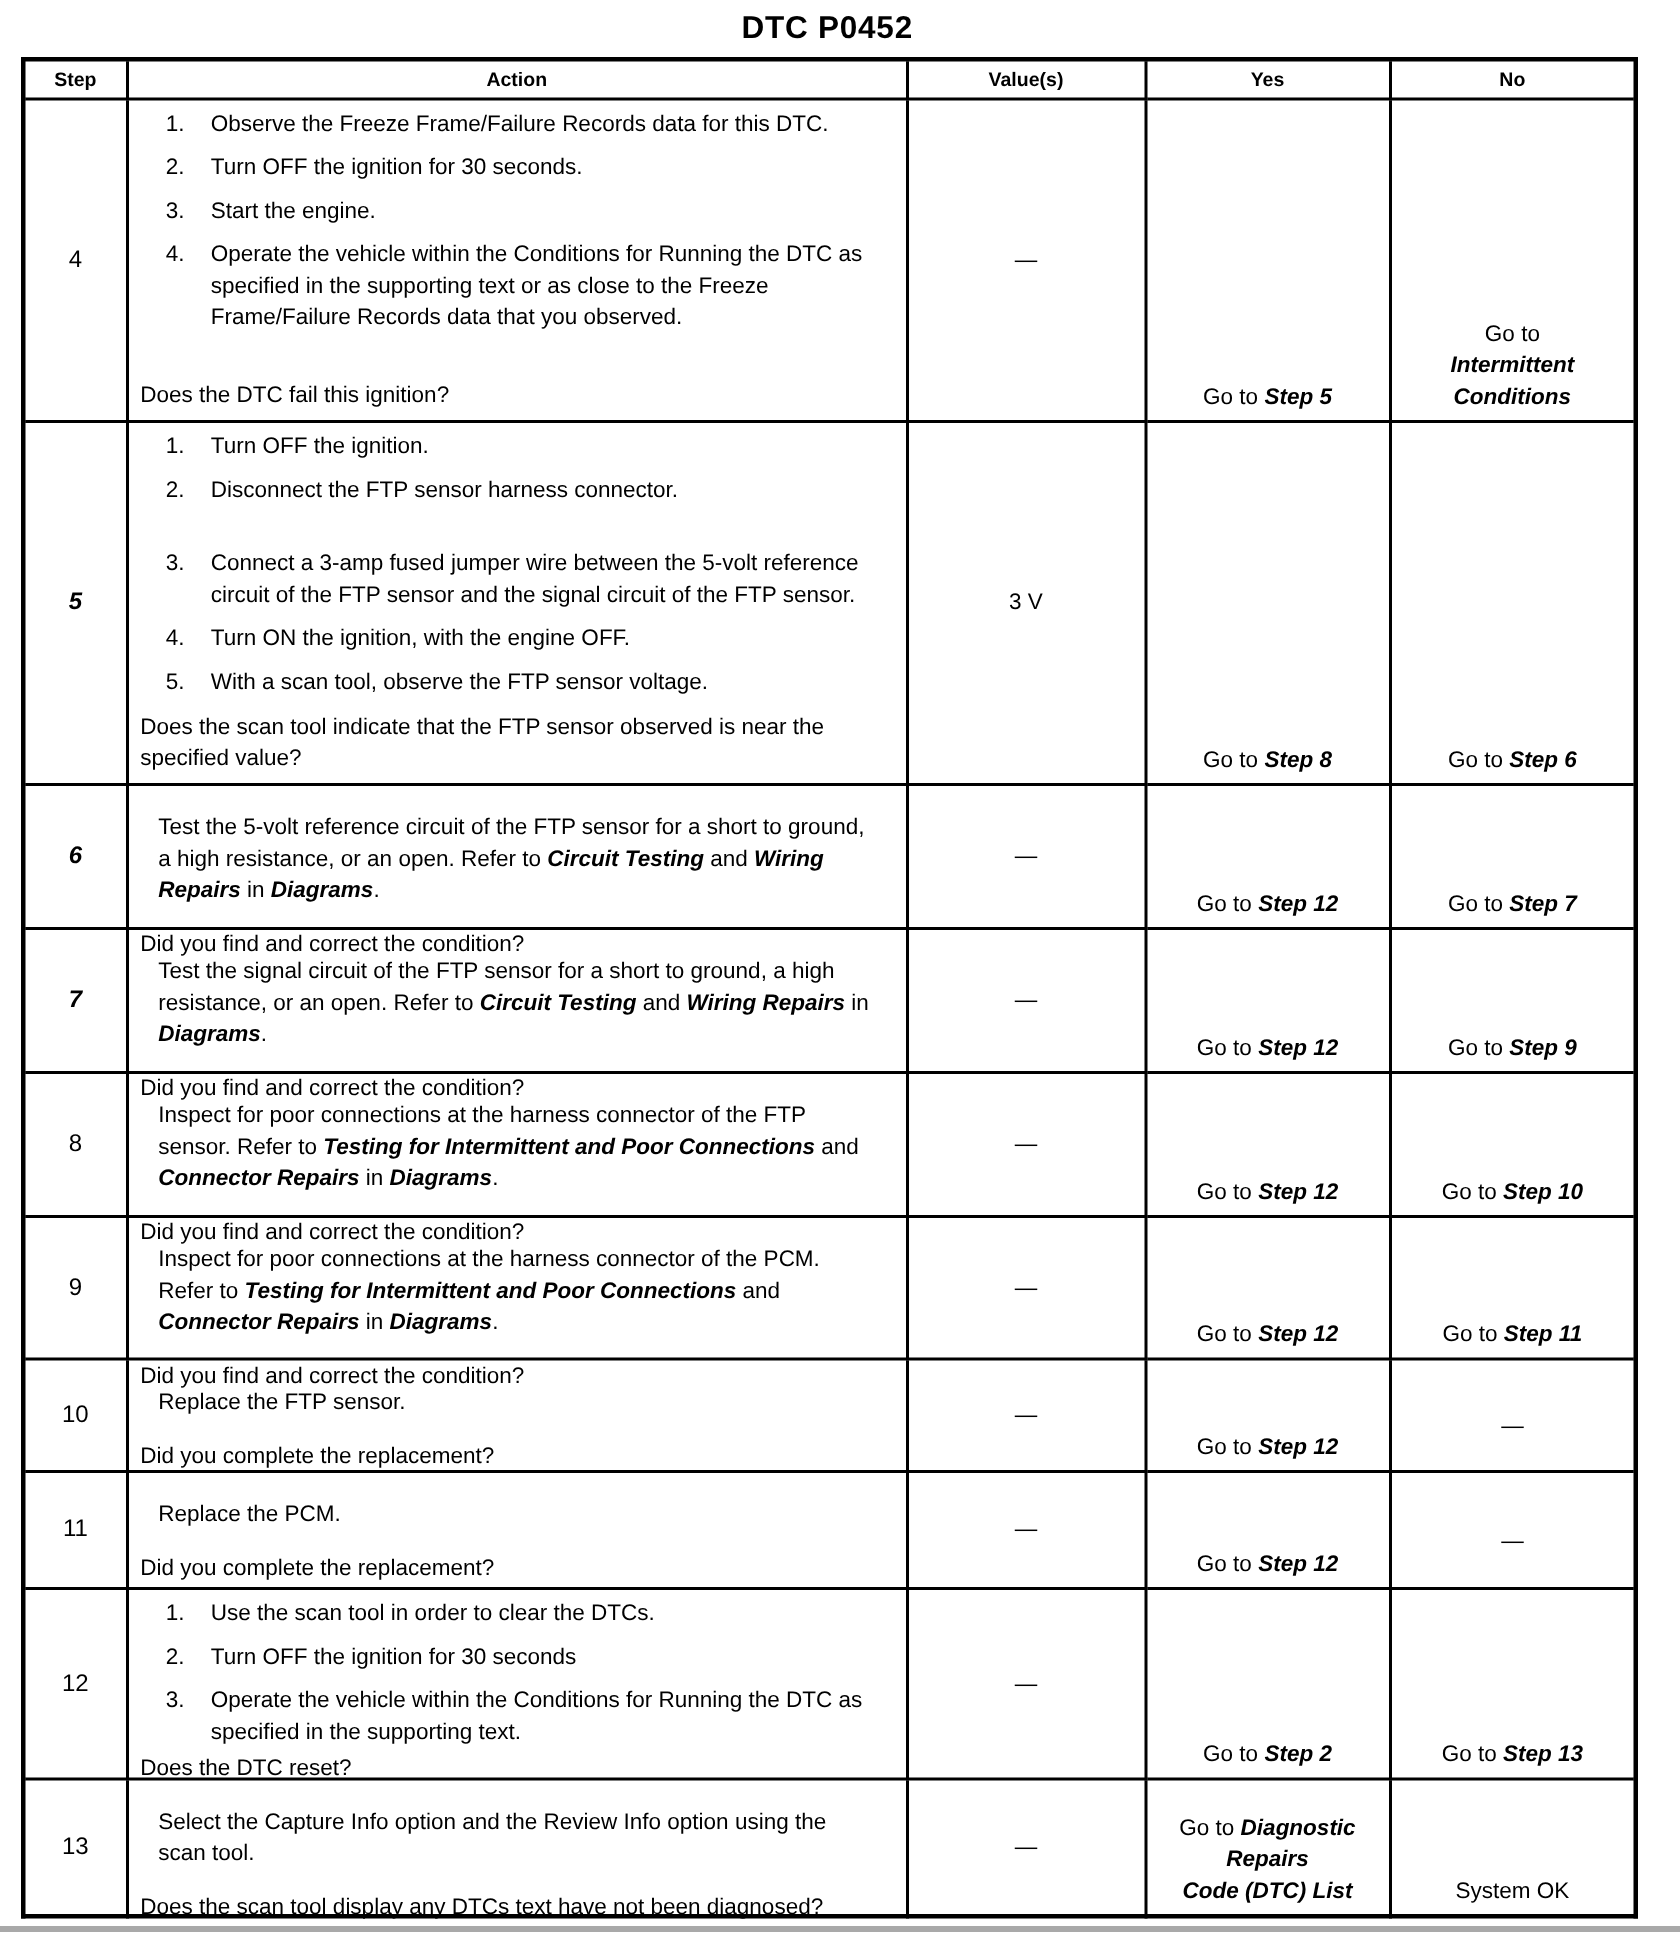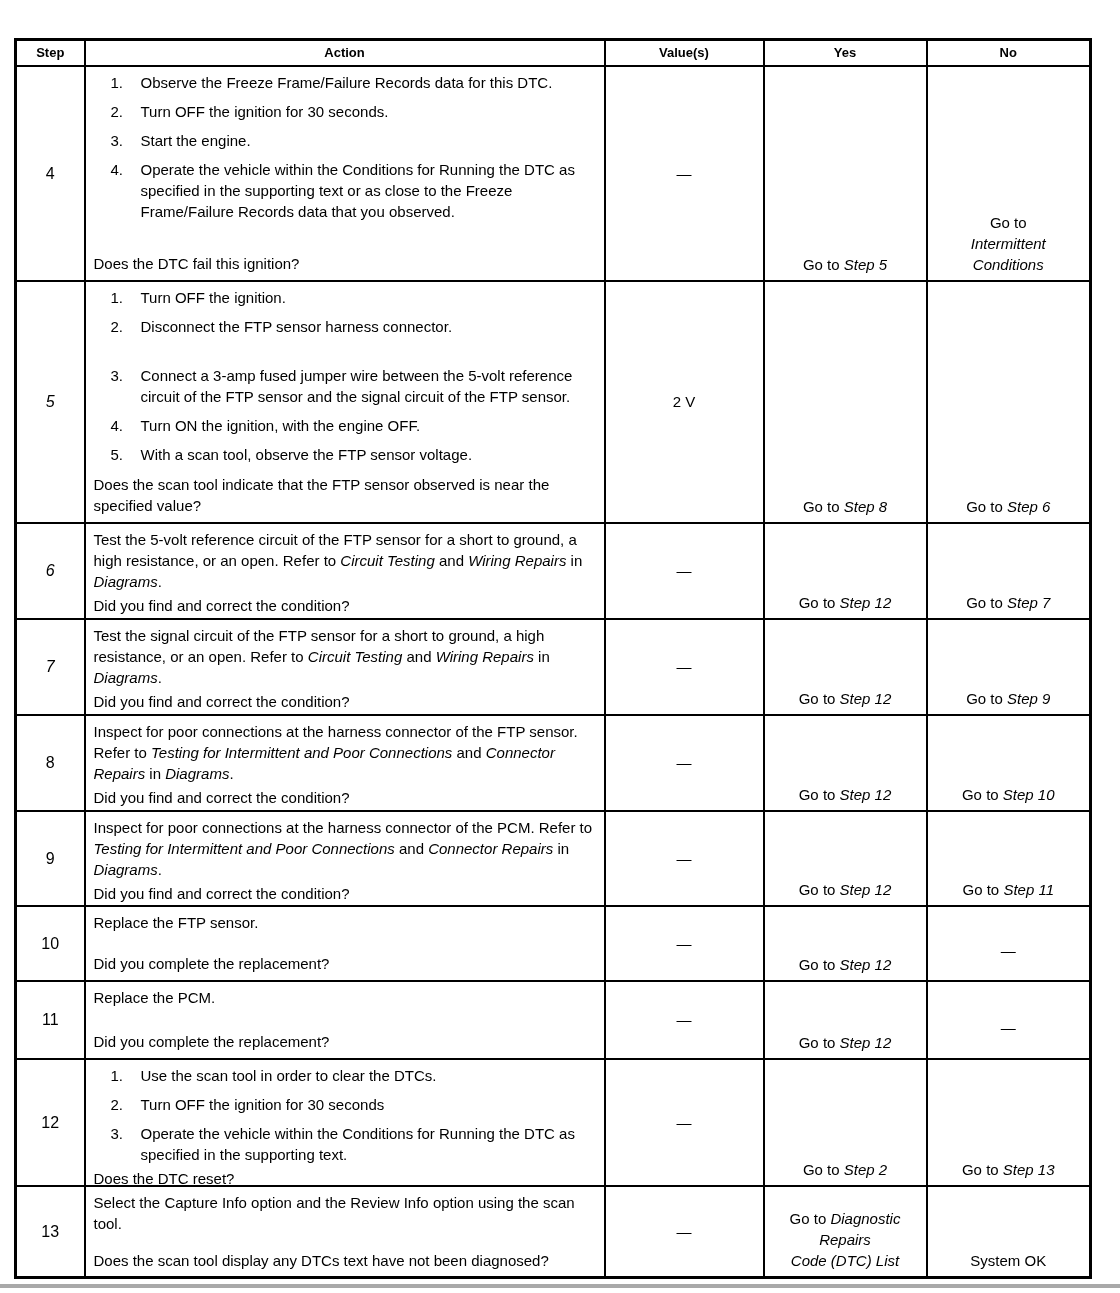--- a/index.html
+++ b/index.html
@@ -48,39 +48,40 @@
   .step-cell.it{font-style:italic;}
   .action-wrap{
     display:flex;flex-direction:column;box-sizing:border-box;
     padding:5px 6px 4px 8px;
   }
   .list-item{display:flex;margin-left:17px;}
   .list-item + .list-item{margin-top:8px;}
   .list-item.gap{margin-top:28px;}
   .list-item .num{flex:0 0 30px;}
   .list-item .txt{flex:1 1 auto;}
-  .para{margin:0;}
+  .para{margin:12px;}
   .question{margin-top:auto;padding-top:3px;}
   .value-cell{text-align:center;vertical-align:middle;}
   .yes-cell,.no-cell{
     text-align:center;vertical-align:bottom;
     padding:17px 4px 5px 4px;
   }
   .yes-cell.v-mid,.no-cell.v-mid{vertical-align:middle;padding-bottom:2px;}
   .cell-line{line-height:21px;}
-  .it{font-style:italic;}
+  .it{font-style:italic;font-weight:bold;}
   .bottom-rule{
     position:absolute;left:0;top:1284px;width:1120px;height:4px;
     background:#a9a9a9;
   }
 </style>
 </head>
 <body>
 
 <div class="page">
+  <div class="doc-title">DTC P0452</div>
 
   <table class="dtc-table">
     <colgroup>
       <col style="width:69px">
       <col style="width:520px">
       <col style="width:159px">
       <col style="width:163px">
       <col style="width:164px">
     </colgroup>
     <thead>
@@ -146,21 +147,21 @@
                 <span class="num">4.</span>
                 <span class="txt"><span class="">Turn ON the ignition, with the engine OFF.</span></span>
               </div>
               <div class="list-item">
                 <span class="num">5.</span>
                 <span class="txt"><span class="">With a scan tool, observe the FTP sensor voltage.</span></span>
               </div>
               <div class="question">Does the scan tool indicate that the FTP sensor observed is near the specified value?</div>
             </div>
           </td>
-          <td class="value-cell"><span>2 V</span></td>
+          <td class="value-cell"><span>3 V</span></td>
           <td class="yes-cell">
             <div class="cell-line"><span class="">Go to </span><span class="it">Step 8</span></div>
           </td>
           <td class="no-cell">
             <div class="cell-line"><span class="">Go to </span><span class="it">Step 6</span></div>
           </td>
         </tr>
         <tr>
           <td class="step-cell it"><span>6</span></td>
           <td>

